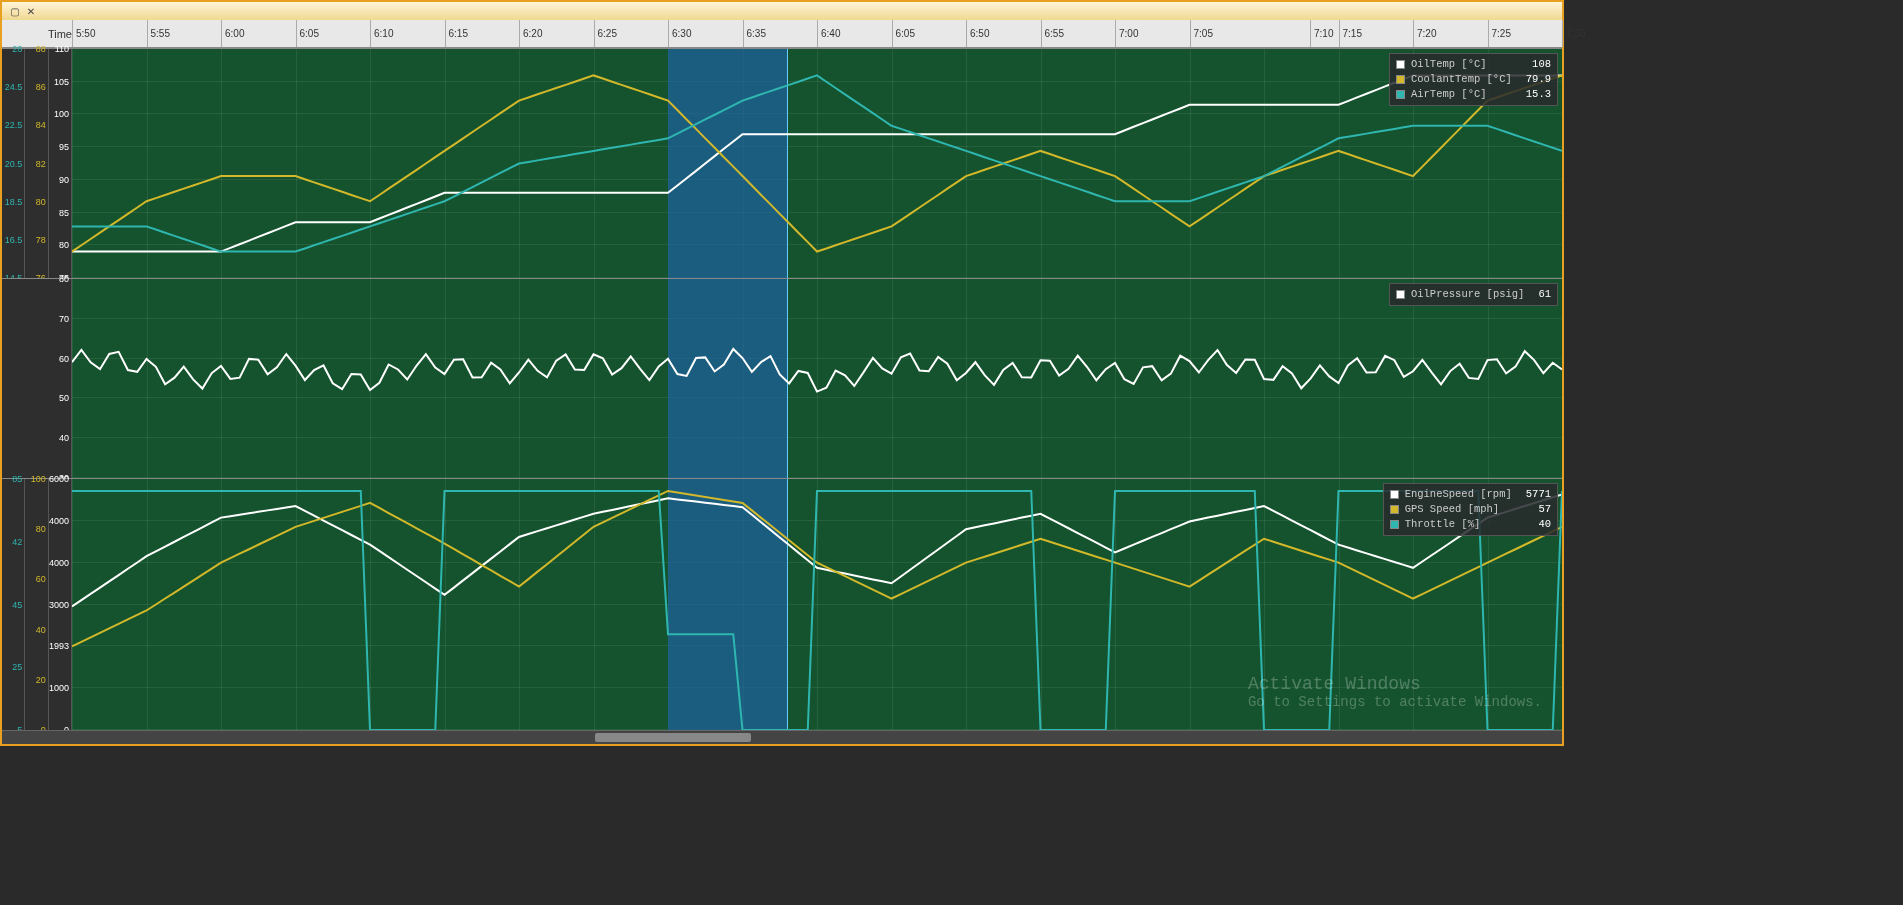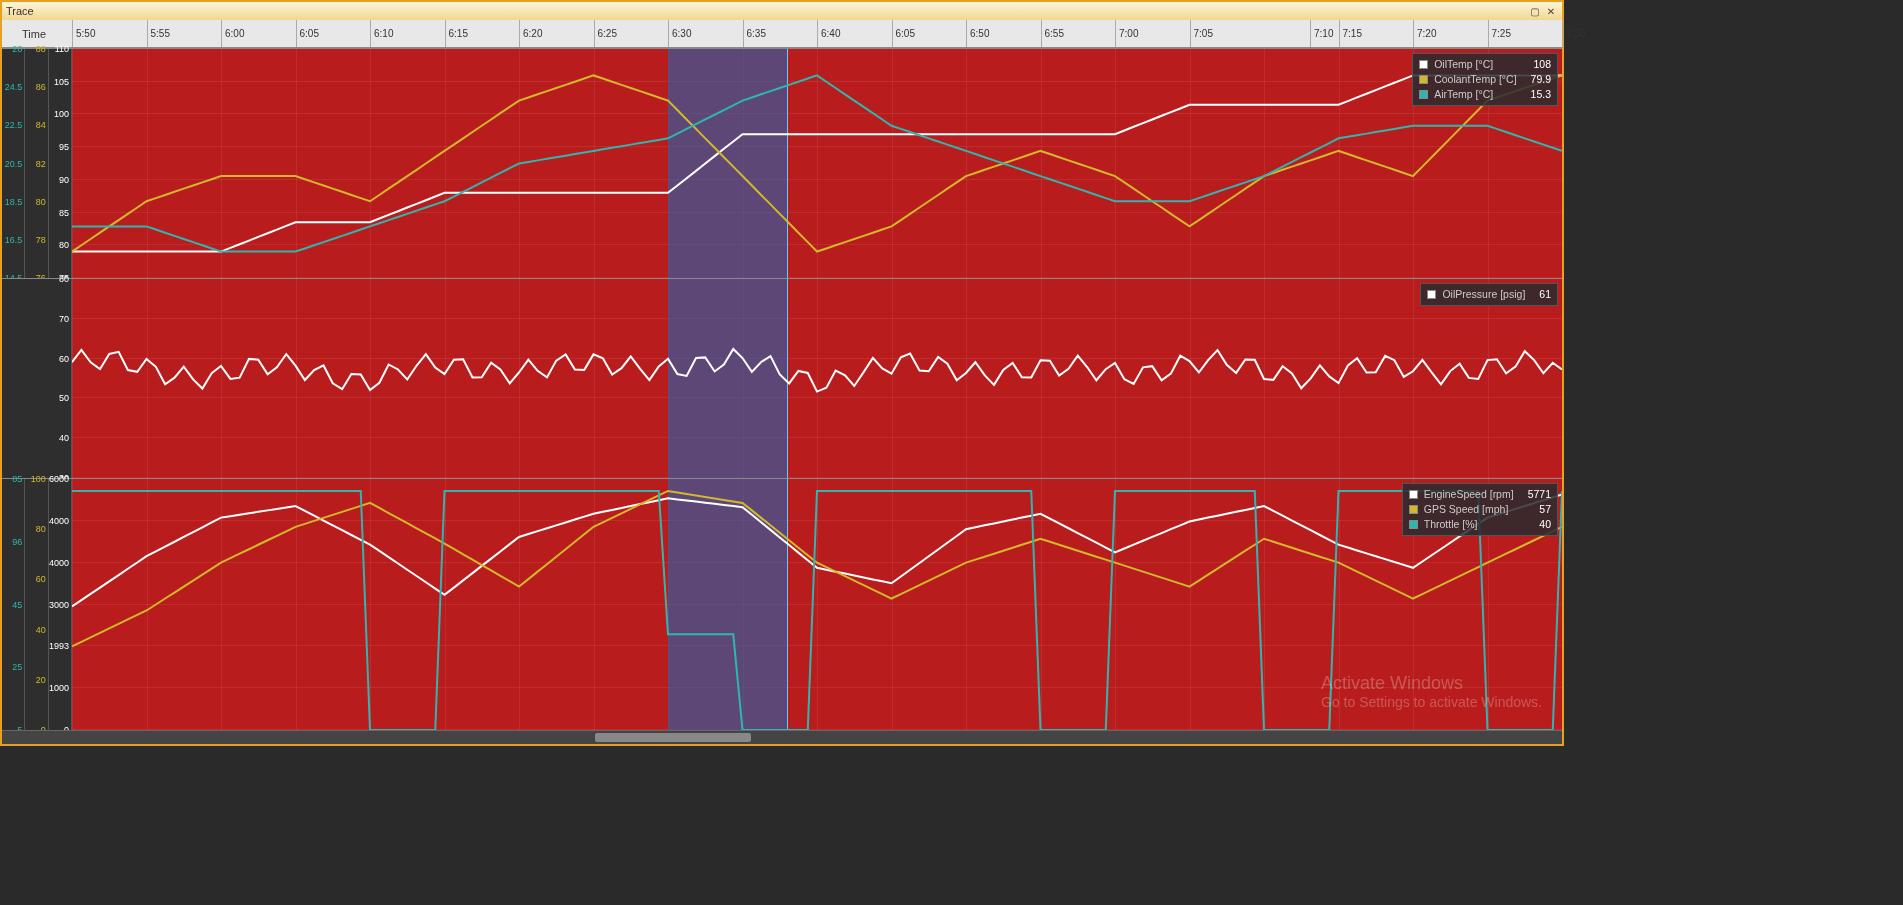--- a/index.html
+++ b/index.html
@@ -43,20 +43,21 @@
     background: #e8e8e8;
     color: #333;
     display: flex;
     align-items: center;
     border-bottom: 1px solid #888;
   }
   .time-header .lbl {
     width: 70px;
     padding-left: 20px;
     font-size: 11px;
+    text-align: right;
   }
   .time-header .ticks {
     flex: 1;
     position: relative;
     height: 100%;
   }
   .time-header .tick {
     position: absolute;
     top: 0;
     height: 100%;
@@ -92,22 +93,23 @@
   .yaxis .ytick {
     position: absolute;
     right: 2px;
     font-size: 9px;
     transform: translateY(-50%);
     white-space: nowrap;
   }
   .plot {
     flex: 1;
     position: relative;
-    background: #b91c1c;
+    background: #14532d;
     overflow: hidden;
+    font-family: Liberation Mono, monospace;
   }
   .grid-v {
     position: absolute;
     top: 0; bottom: 0;
     border-left: 1px solid rgba(255,255,255,0.08);
   }
   .grid-h {
     position: absolute;
     left: 0; right: 0;
     border-top: 1px solid rgba(255,255,255,0.08);
@@ -171,21 +173,20 @@
     pointer-events: none;
   }
   .watermark .h { font-size: 18px; }
   .watermark .s { font-size: 14px; }
 </style>
 </head>
 <body>
 
 <div class="window">
   <div class="titlebar">
-    <span class="title">Trace</span>
     <span class="ctl">▢</span>
     <span class="ctl">✕</span>
   </div>
 
   <div class="time-header">
     <div class="lbl">Time</div>
     <div class="ticks" id="time-ticks">
         <div class="tick" style="left: 0%;">5:50</div>
         <div class="tick" style="left: 5%;">5:55</div>
         <div class="tick" style="left: 10%;">6:00</div>
@@ -349,21 +350,21 @@
           </div>
       </div>
     </div>
 
     <div class="pane pane3">
       <div class="yaxes" id="yaxes-2">
           <div class="yaxis" style="color: rgb(47, 182, 176);">
             <span class="ytick" style="bottom: 0%; transform: translateY(50%);">5</span>
             <span class="ytick" style="bottom: 25%; transform: translateY(50%);">25</span>
             <span class="ytick" style="bottom: 50%; transform: translateY(50%);">45</span>
-            <span class="ytick" style="bottom: 75%; transform: translateY(50%);">96</span>
+            <span class="ytick" style="bottom: 75%; transform: translateY(50%);">42</span>
             <span class="ytick" style="bottom: 100%; transform: translateY(50%);">85</span>
           </div>
           <div class="yaxis" style="color: rgb(210, 184, 42);">
             <span class="ytick" style="bottom: 0%; transform: translateY(50%);">0</span>
             <span class="ytick" style="bottom: 20%; transform: translateY(50%);">20</span>
             <span class="ytick" style="bottom: 40%; transform: translateY(50%);">40</span>
             <span class="ytick" style="bottom: 60%; transform: translateY(50%);">60</span>
             <span class="ytick" style="bottom: 80%; transform: translateY(50%);">80</span>
             <span class="ytick" style="bottom: 100%; transform: translateY(50%);">100</span>
           </div>

